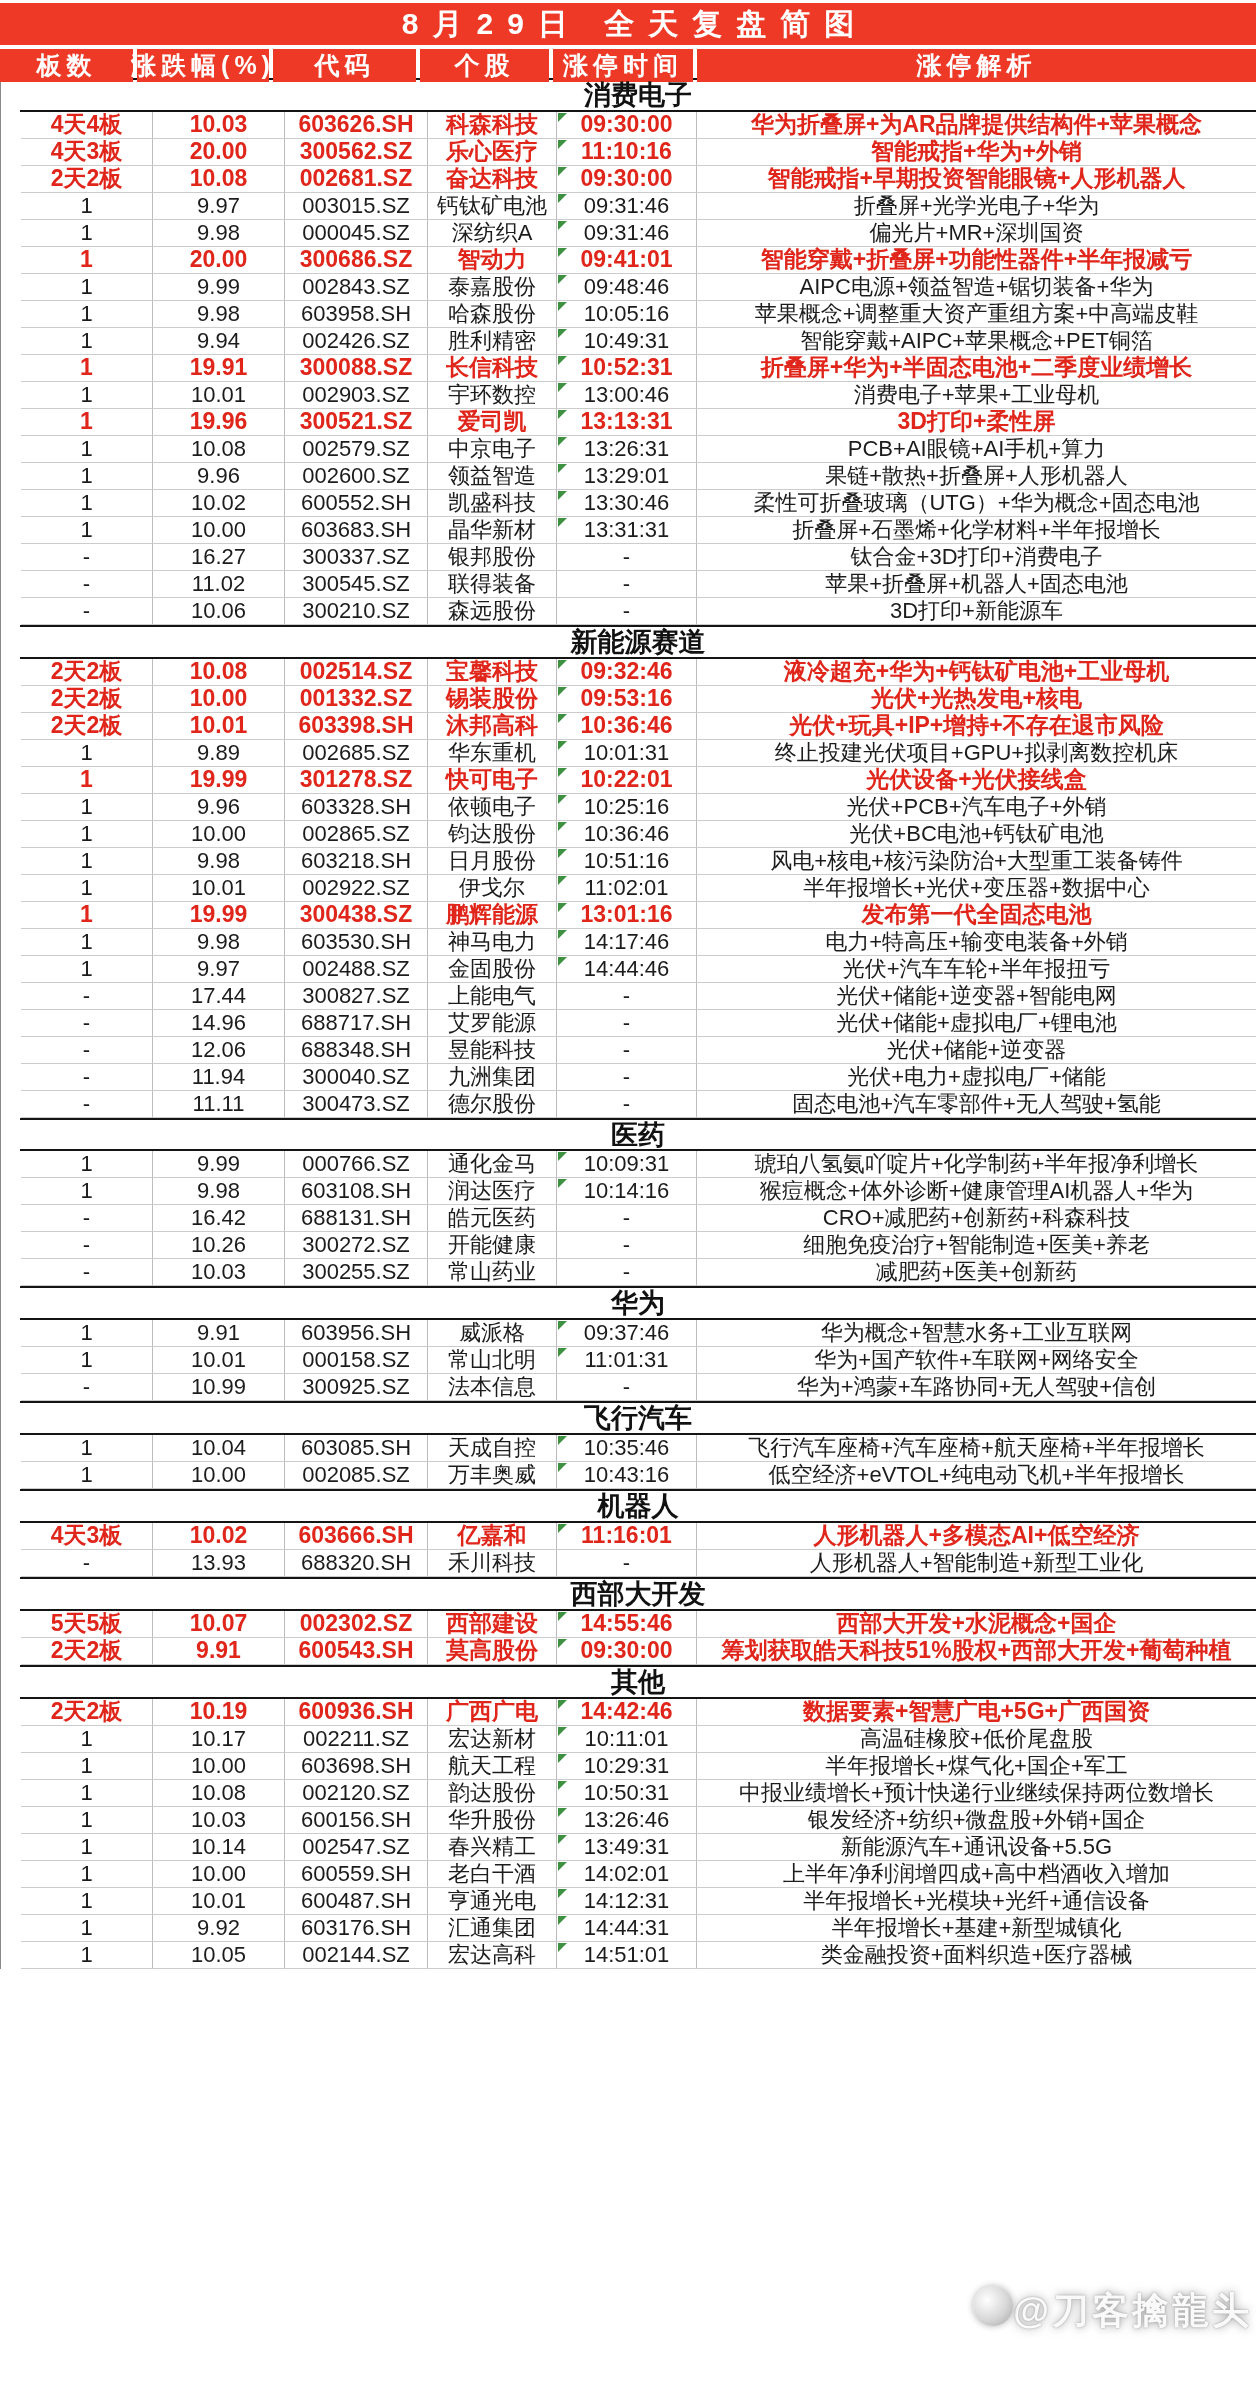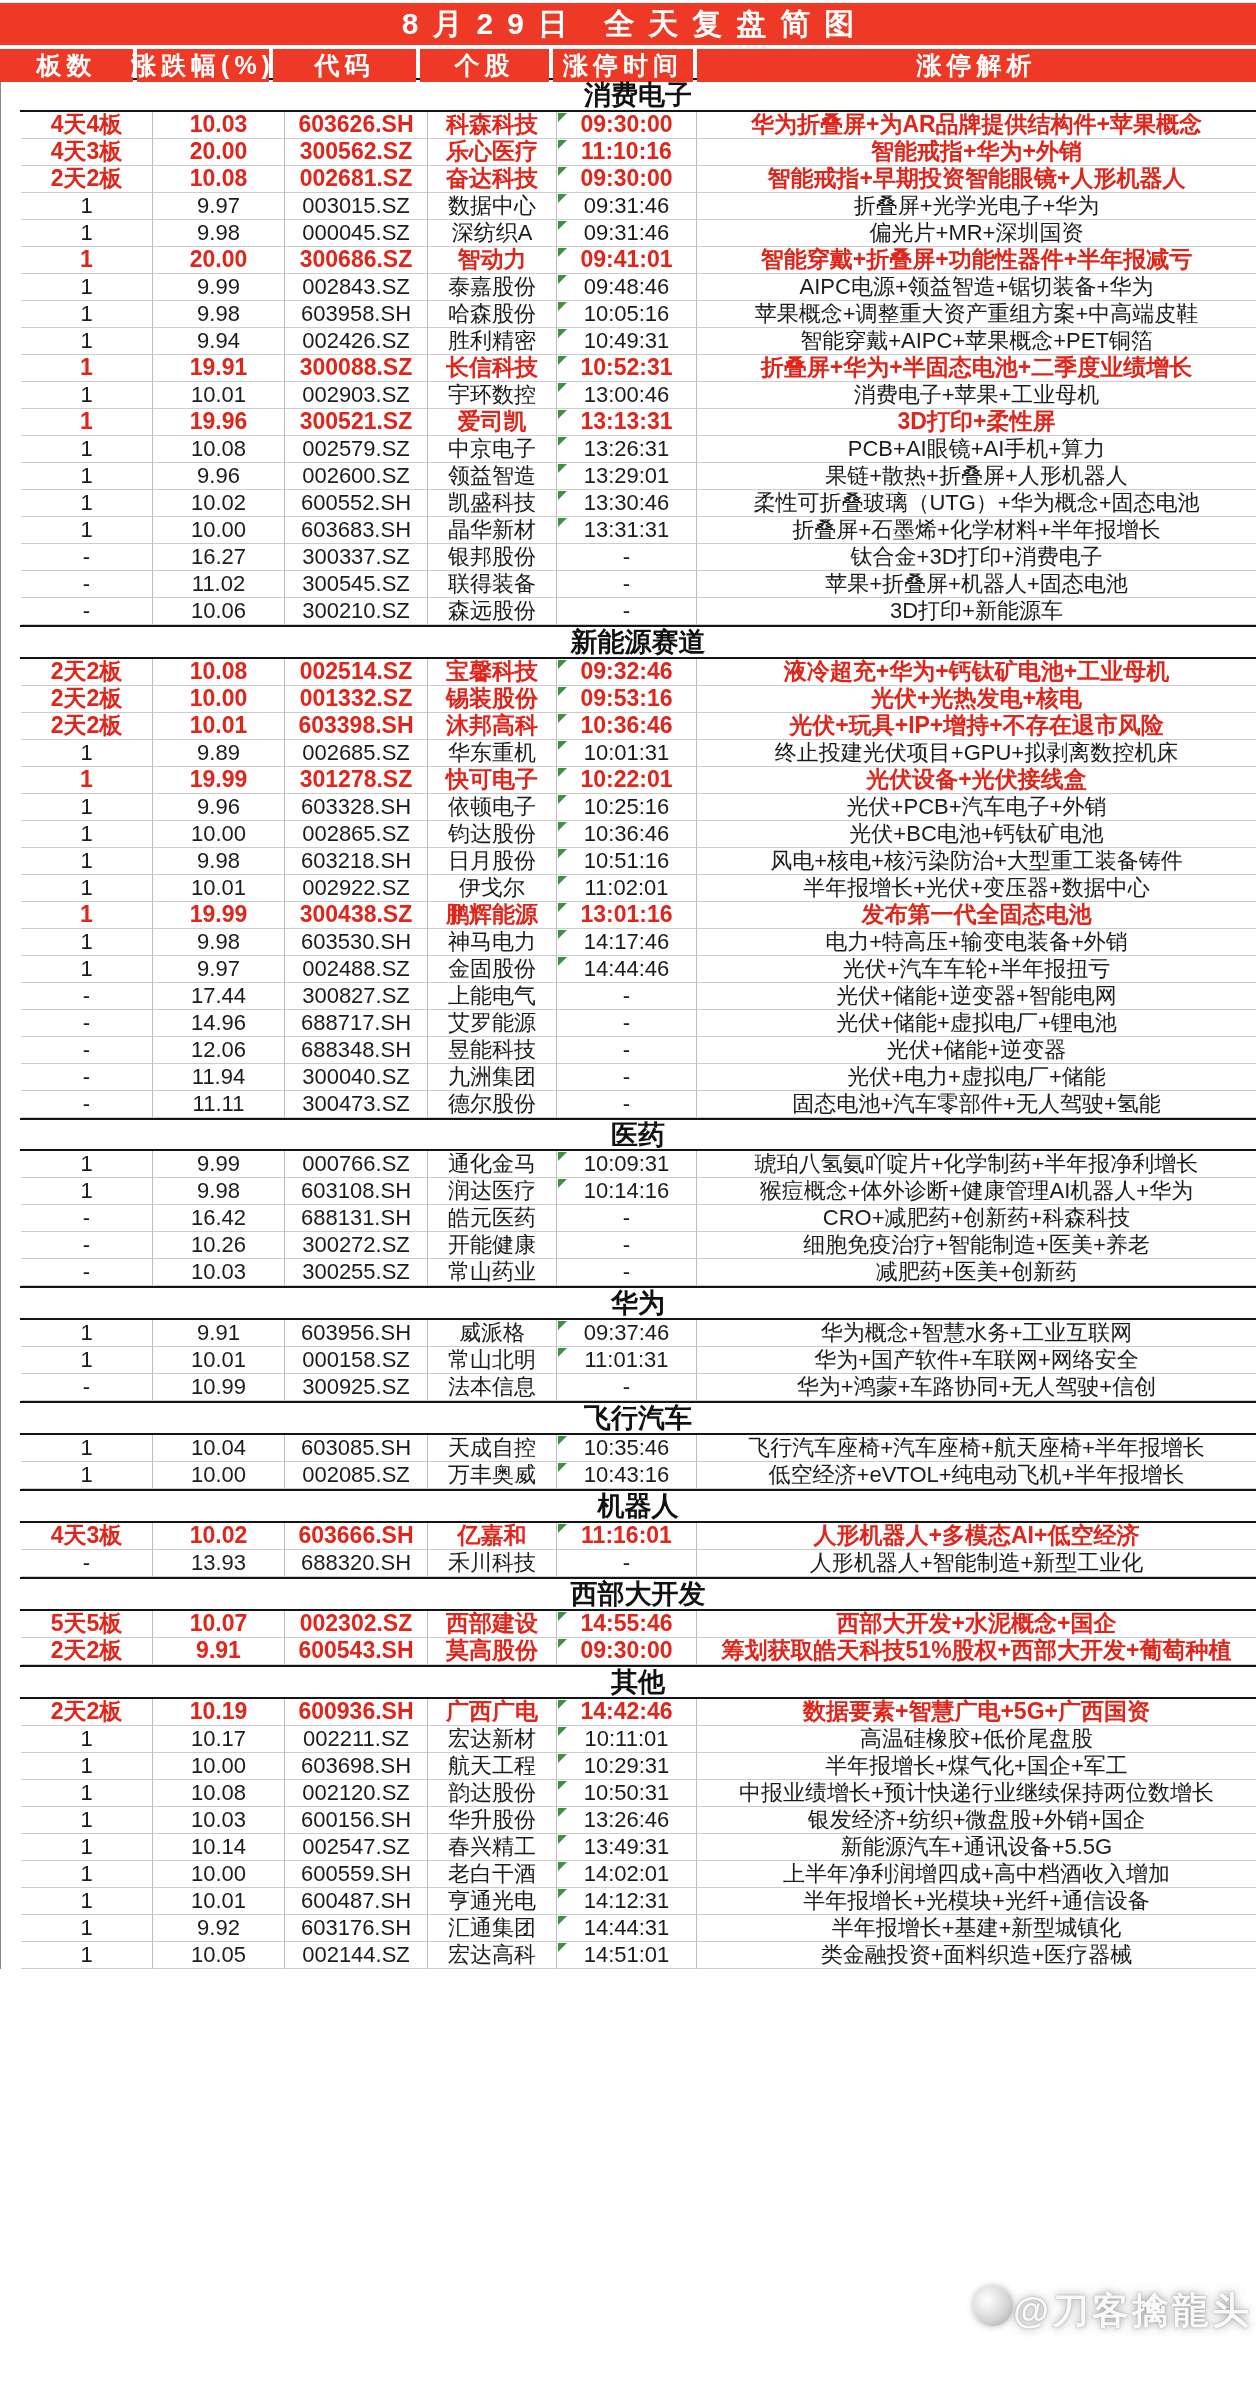--- a/index.html
+++ b/index.html
@@ -183,21 +183,21 @@
       <div class="cell col-boards">
         <span>1</span>
       </div>
       <div class="cell col-pct">
         <span>9.97</span>
       </div>
       <div class="cell col-code">
         <span>003015.SZ</span>
       </div>
       <div class="cell col-stock">
-        <span>数据中心</span>
+        <span>钙钛矿电池</span>
       </div>
       <div class="cell col-time">
         <span class="tri"></span>
         <span>09:31:46</span>
       </div>
       <div class="cell col-analysis">
         <span>折叠屏+光学光电子+华为</span>
       </div>
     </div>
     <div class="row">

